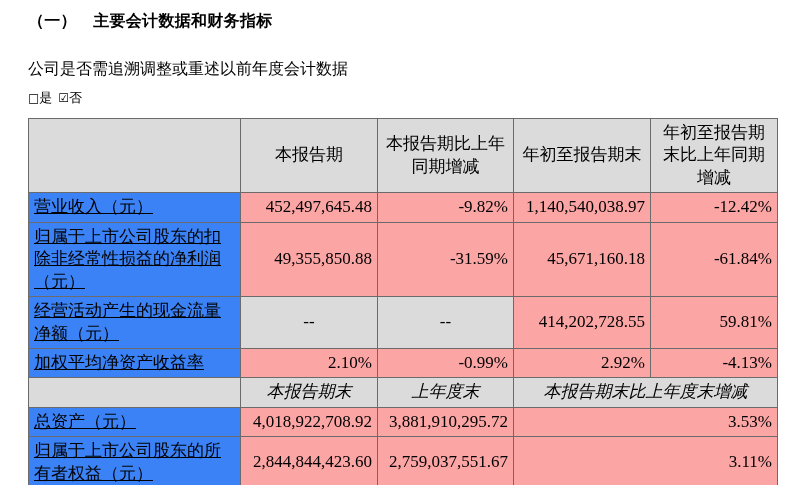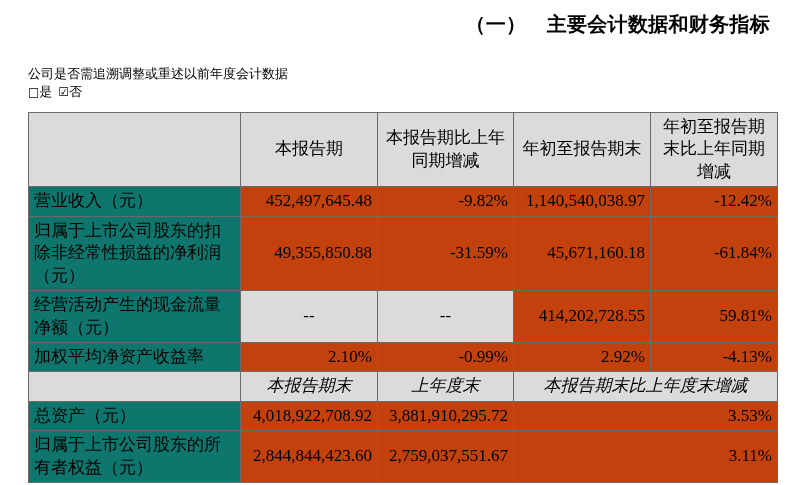--- a/index.html
+++ b/index.html
@@ -11,32 +11,32 @@
     overflow: hidden;
     font-family: "Liberation Serif", "DejaVu Serif", serif;
     color: #000000;
   }
   .page {
     padding: 8px 28px 0 28px;
     box-sizing: border-box;
     width: 798px;
   }
   .section-title {
-    font-size: 20px;
+    font-size: 16px;
     font-weight: bold;
     letter-spacing: 0.3px;
     margin-top: 3px;
-    text-align: right;
   }
   .question {
-    font-size: 13px;
+    font-size: 16px;
     margin-top: 27px;
   }
   .checkline {
     font-size: 13px;
+    margin-top: 9px;
   }
   .checkline .cb {
     font-family: "DejaVu Sans", sans-serif;
     font-size: 12px;
   }
   .checkline .opt-gap { display: inline-block; width: 6px; }
   table.fin {
     border-collapse: collapse;
     table-layout: fixed;
     width: 749px;
@@ -49,26 +49,27 @@
     line-height: 1.32;
     vertical-align: middle;
     overflow: hidden;
     word-break: break-all;
   }
   td.hd {
     background: #dbdbdb;
     text-align: center;
   }
   td.lbl {
-    background: #0f766e;
+    background: #3b82f6;
     text-align: left;
+    text-decoration: underline;
   }
   td.num {
     text-align: right;
-    background: #c2410c;
+    background: #fca5a5;
   }
   td.dash {
     background: #dbdbdb;
     text-align: center;
   }
   tr.tall td { height: 34px; }
   tr.hrow td { height: 36px; }
   tr.hrow2 td { height: 17px; font-style: italic; }
   .note {
     font-size: 13px;

